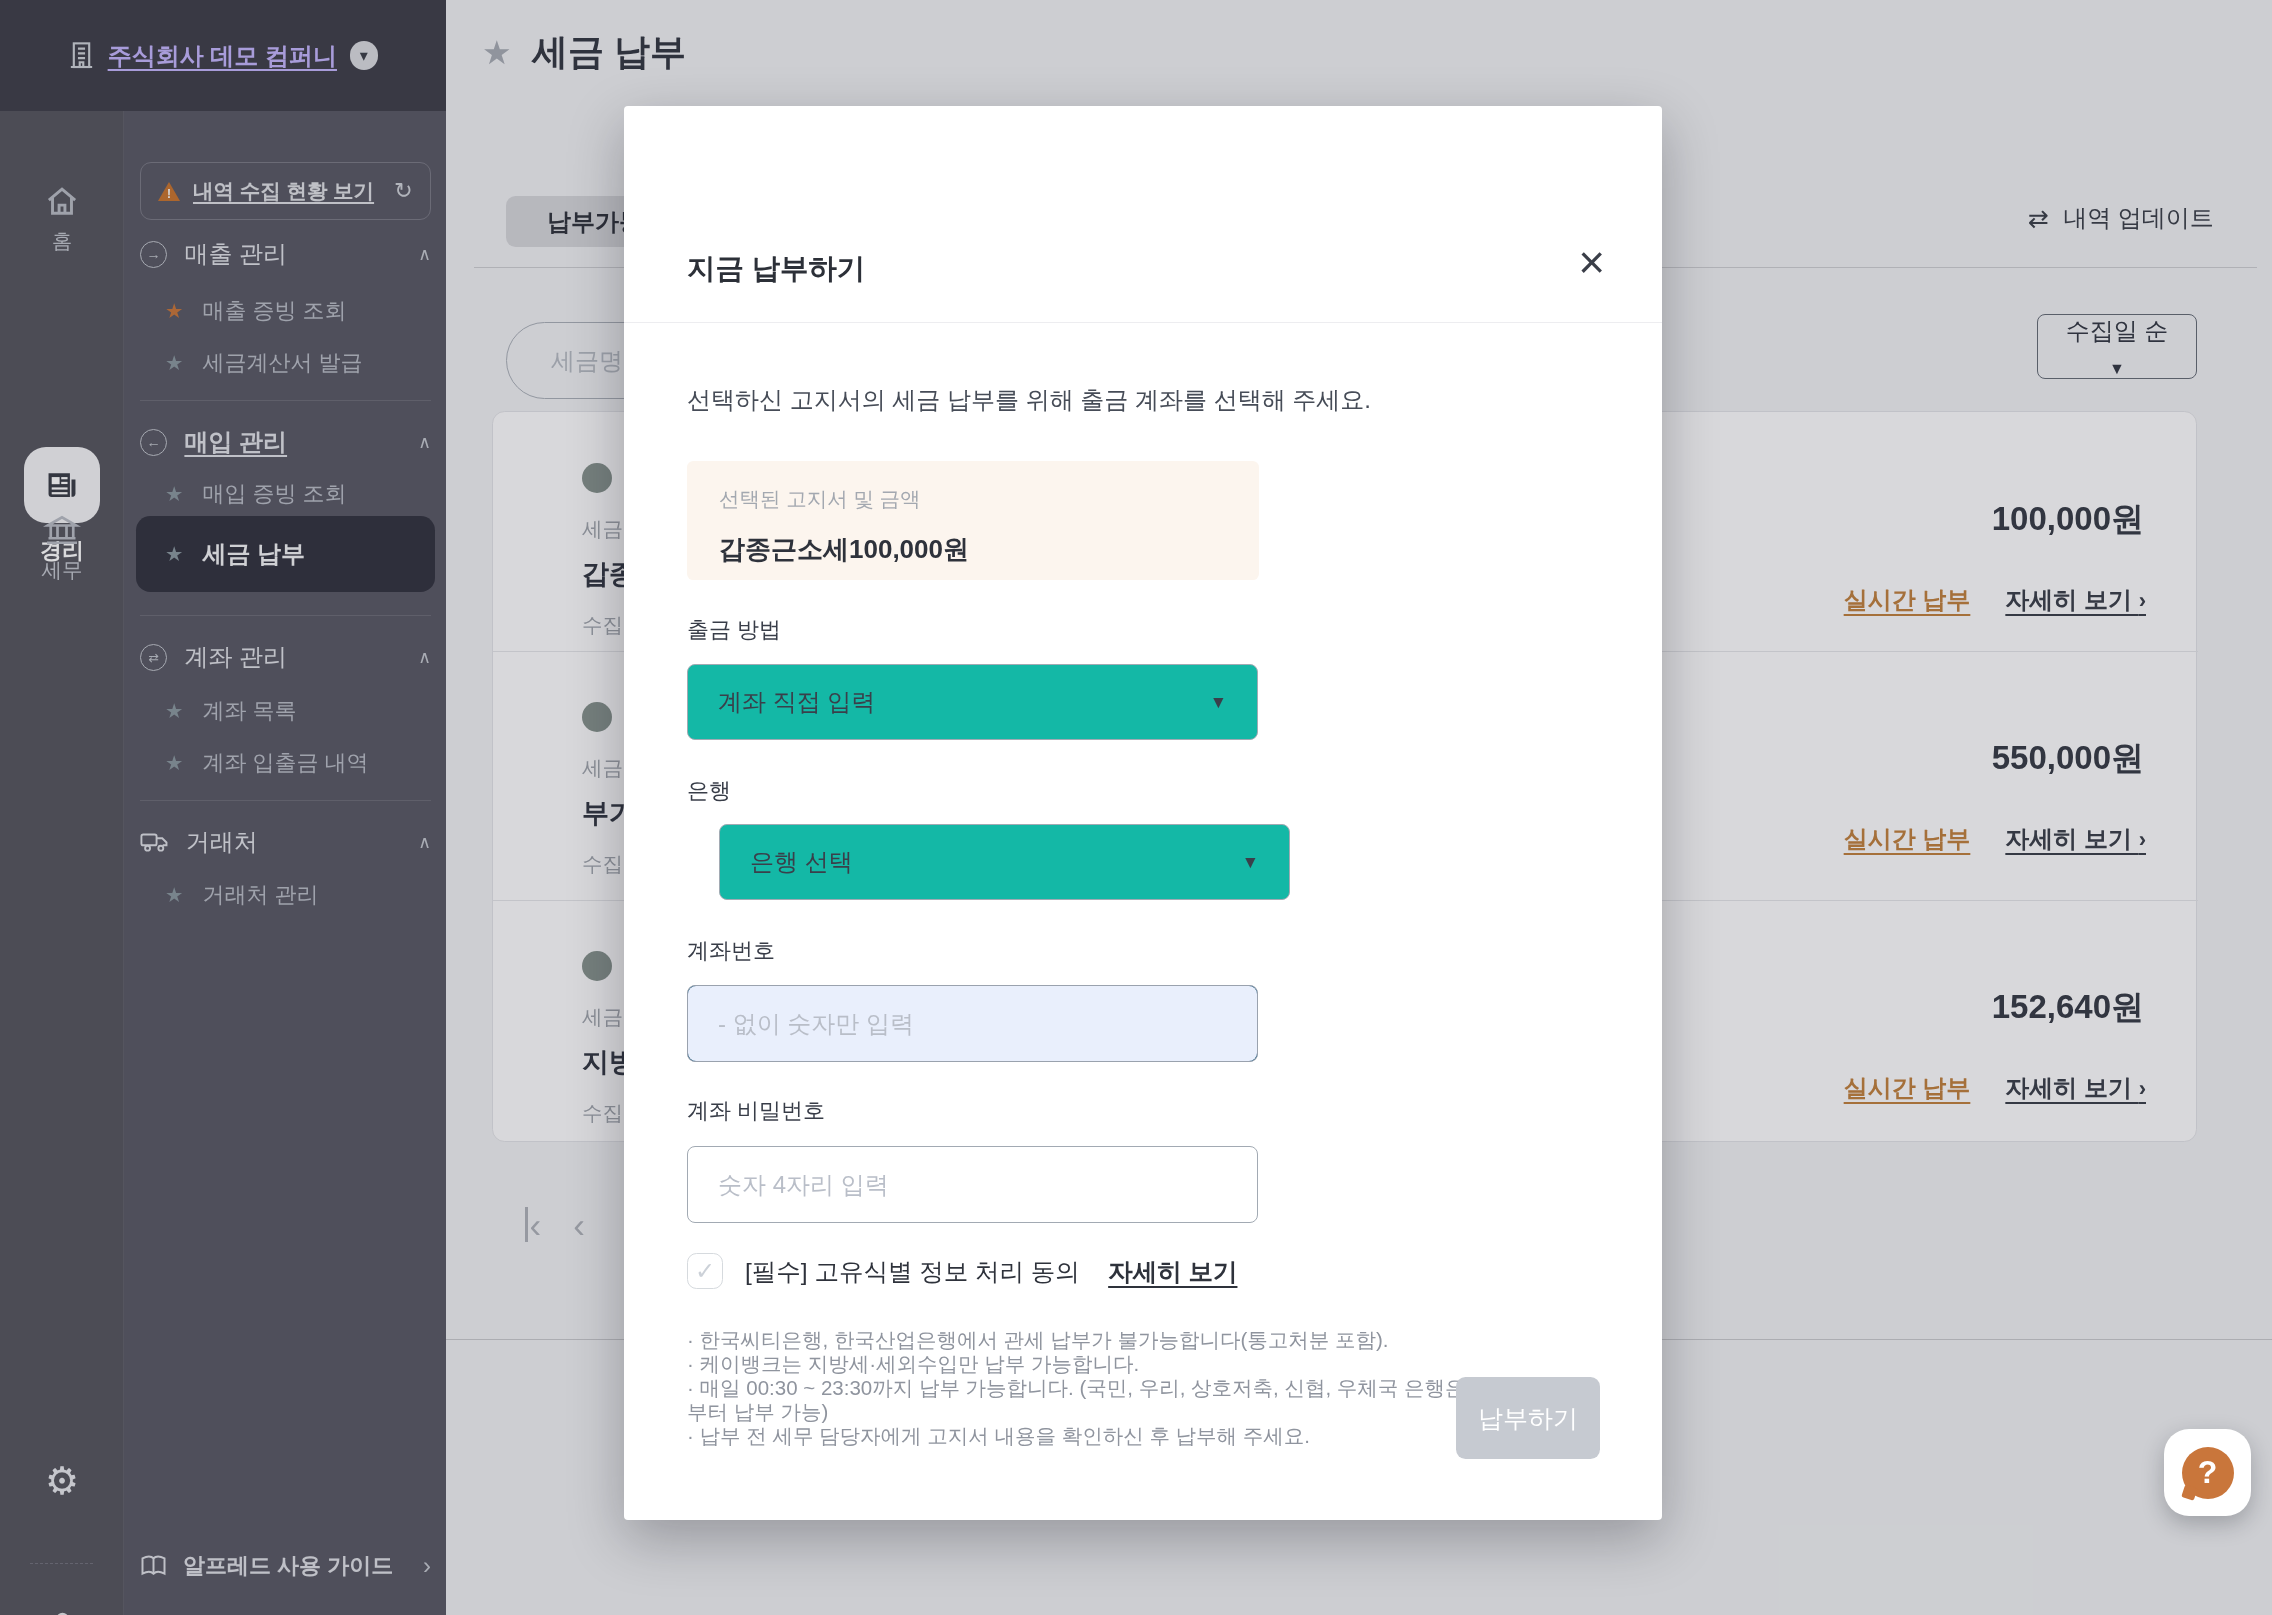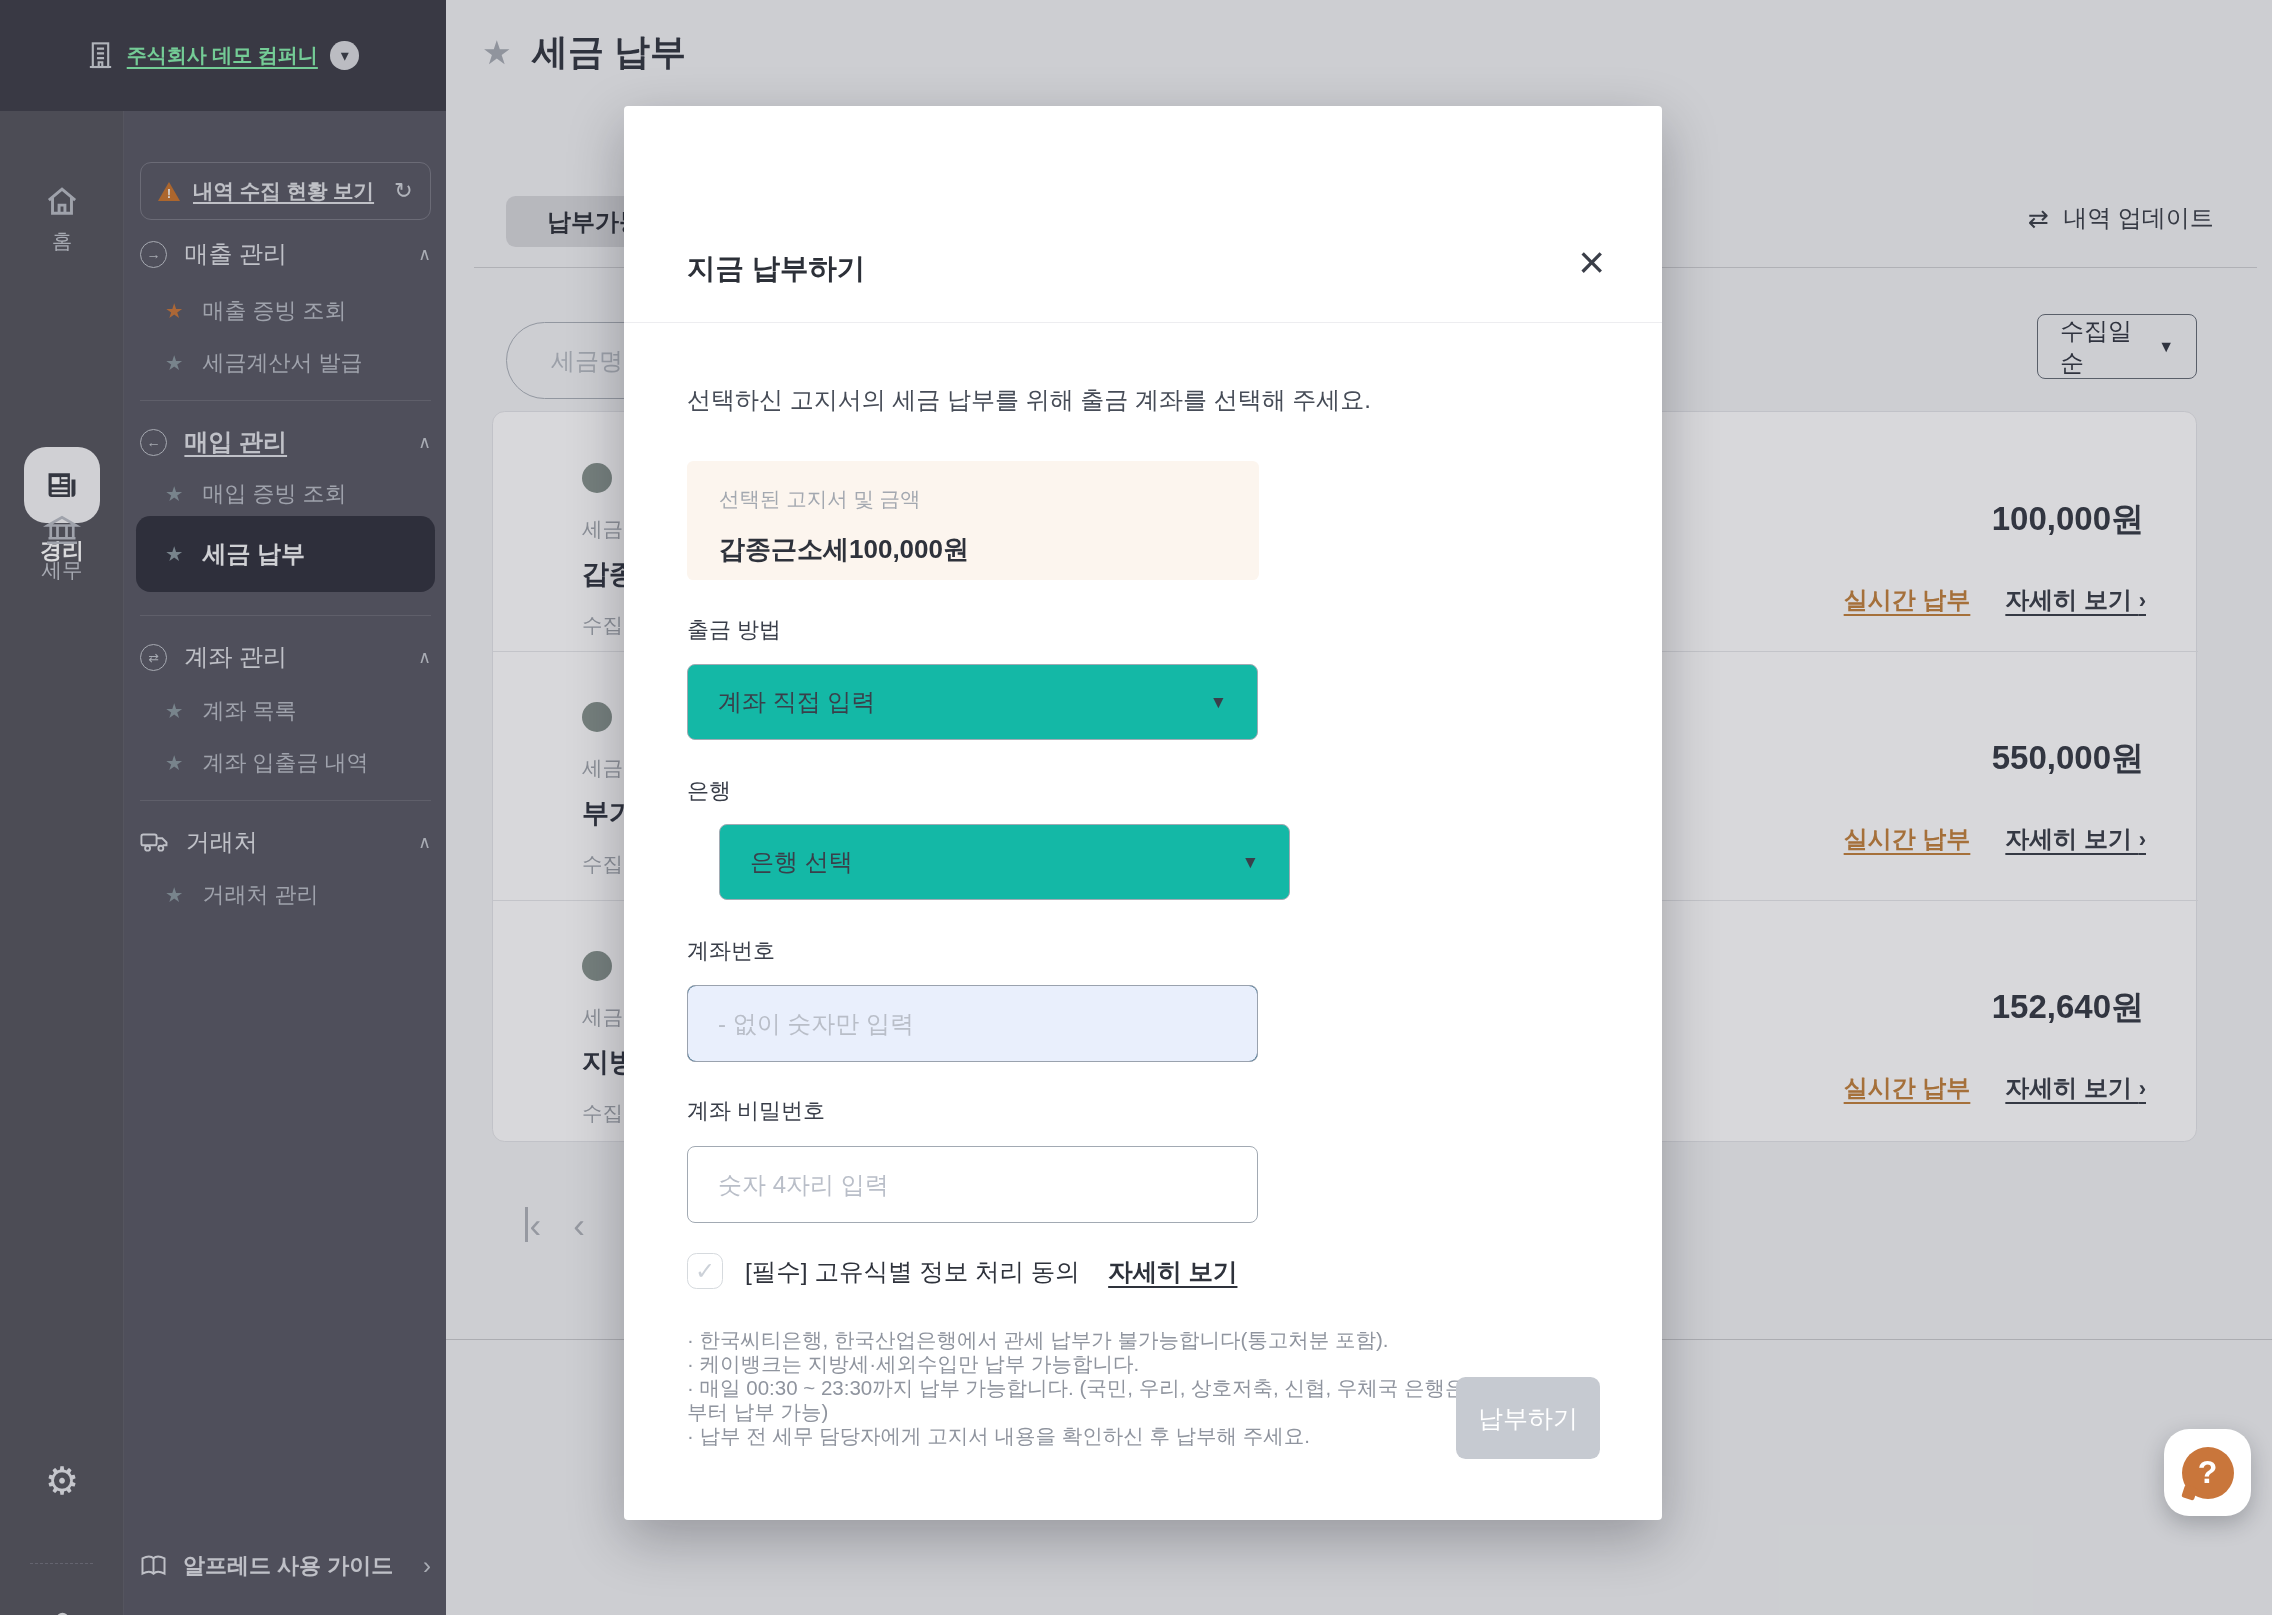--- a/index.html
+++ b/index.html
@@ -3,21 +3,21 @@
 <meta charset="utf-8">
 <style>
   html,body{margin:0;padding:0;background:#1c1d24;}
   *{box-sizing:border-box;font-family:"Liberation Sans","DejaVu Sans",sans-serif;}
   .screen{position:relative;width:2273px;height:1616px;overflow:hidden;background:#f0f1f4;}
 
   
   .sidebar{position:absolute;left:0;top:0;width:446px;height:1616px;background:#5a5a66;}
   .sb-header{position:absolute;left:0;top:0;width:446px;height:111px;background:#40404b;
     display:flex;align-items:center;justify-content:center;gap:12.6px;}
-  .company-name{color:#86efac;font-size:20px;font-weight:bold;text-decoration:underline;text-underline-offset:4.7px;}
+  .company-name{color:#c4b5fd;font-size:24px;font-weight:bold;text-decoration:underline;text-underline-offset:4.7px;}
   .company-chevron{width:28.4px;height:28.4px;border-radius:50%;background:#dadce1;color:#3c4049;
     display:flex;align-items:center;justify-content:center;font-size:16px;}
   .rail{position:absolute;left:0;top:111px;width:124px;height:1505px;background:#56565f;border-right:0.8px solid rgba(255,255,255,.07);}
   .rail-item{position:absolute;left:0;width:124px;text-align:center;color:#c3c6ce;font-size:20.5px;}
   .rail-label{display:block;margin-top:8px;}
   .rail-active-tile{position:absolute;left:24px;top:336px;width:76px;height:76px;border-radius:22px;background:#f4f4f6;
     display:flex;align-items:center;justify-content:center;}
   .rail-active-label{position:absolute;left:0;top:425px;width:124px;text-align:center;color:#fff;font-size:22px;font-weight:bold;}
   .rail-gear{position:absolute;left:0;top:1348px;width:124px;text-align:center;font-size:38px;color:#e8e9ed;}
   .rail-div{position:absolute;left:30px;top:1452px;width:63px;border-top:1.6px dashed #73737e;}
@@ -56,21 +56,21 @@
   .tab-pill{position:absolute;left:60px;top:196px;width:213px;height:51px;border-radius:9.5px;background:#d6d7db;
     display:flex;align-items:center;padding-left:41px;font-size:24px;font-weight:bold;color:#30343d;}
   .toolbar-underline{position:absolute;left:28.4px;top:267px;width:1783px;border-top:0.8px solid #cdced2;}
   .update-link{position:absolute;left:1582px;top:202px;display:flex;align-items:center;gap:14.2px;font-size:24px;color:#3c414b;}
   .update-link .ic{font-size:25px;}
   .search-pill{position:absolute;left:60px;top:322px;width:340px;height:77px;border:1.6px solid #aab0b8;border-radius:40px;background:transparent;}
   .search-pill input{width:100%;height:100%;border:none;background:transparent;outline:none;
     padding:0 44px;font-size:24px;color:#3a3f4a;}
   .search-pill input::placeholder{color:#b6bbc3;}
   .sort-box{position:absolute;left:1591px;top:314px;width:160px;height:65px;border:1.6px solid #666d77;border-radius:8px;
-    display:flex;align-items:center;justify-content:space-between;padding:0 22px;background:transparent;}
+    display:flex;align-items:center;justify-content:space-between;padding:0 22px;background:transparent;flex-direction:column;}
   .sort-box .lbl{font-size:24px;color:#343944;}
   .sort-box .tri{font-size:16px;color:#343944;}
 
   .list-card{position:absolute;left:46px;top:411px;width:1705px;height:731px;background:#fdfdfe;
     border:0.8px solid #e2e3e7;border-radius:12.6px;}
   .row{position:absolute;left:0;width:1705px;}
   .row .dot{position:absolute;left:89px;top:51px;width:30px;height:30px;border-radius:50%;background:#87938e;}
   .row .badge{position:absolute;left:134px;top:52px;font-size:24px;color:#3f444e;}
   .row .name-label{position:absolute;left:89px;top:103px;font-size:20.5px;color:#a2a7af;}
   .row .name{position:absolute;left:89px;top:144px;font-size:27px;font-weight:bold;color:#343944;}

